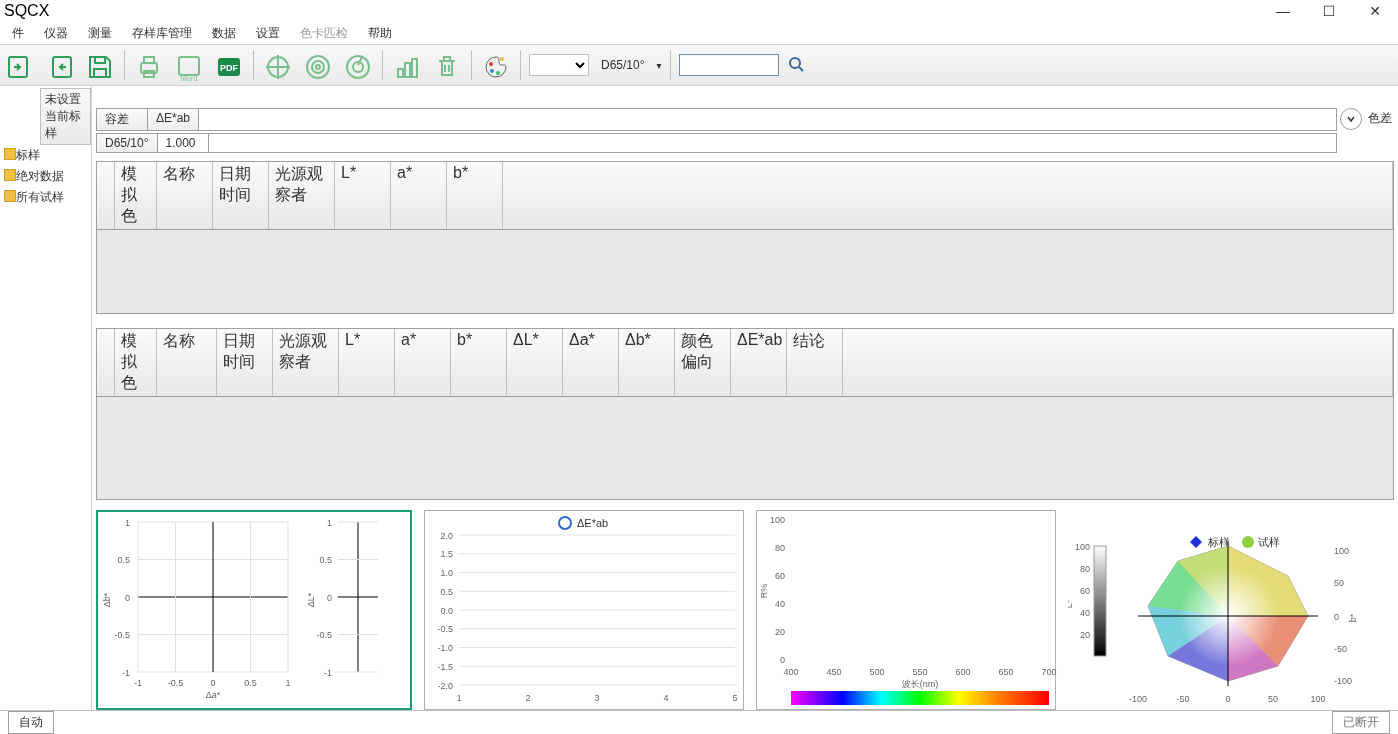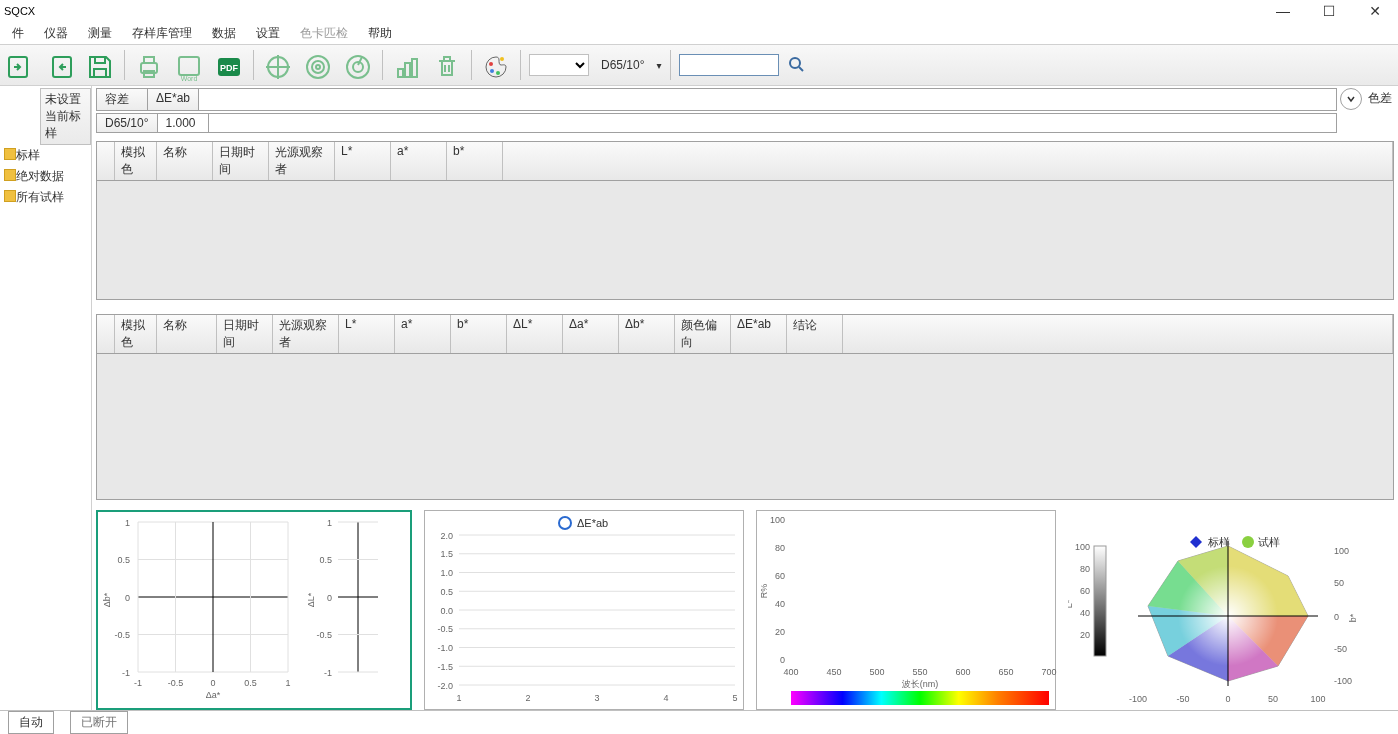--- a/index.html
+++ b/index.html
@@ -1,20 +1,20 @@
 <!DOCTYPE html>
 <html><head>
 <meta charset="utf-8">
 <style>
 * { box-sizing: border-box; margin: 0; padding: 0; }
 body { font-family: "Microsoft YaHei", Arial, sans-serif; font-size: 12px; color: #333; background: #f0f0f0; overflow: hidden; }
 .app { width: 1398px; height: 734px; background: #fff; position: relative; display: flex; flex-direction: column; }
 
 .titlebar { height: 22px; display: flex; align-items: center; padding-left: 4px; }
-.titlebar-text { font-size: 11px; color: #000; }
+.titlebar-text { font-size: 16px; color: #000; }
 .window-controls { position: absolute; right: 0; top: 0; display: flex; }
 .window-btn { width: 46px; height: 22px; display: flex; align-items: center; justify-content: center; font-size: 14px; cursor: pointer; }
 
 .menubar { height: 22px; display: flex; align-items: center; padding-left: 4px; gap: 4px; }
 .menuitem { padding: 2px 8px; cursor: pointer; font-size: 12px; }
 .menuitem.disabled { color: #9a9a9a; }
 
 .toolbar { height: 42px; background: linear-gradient(#f8f8f8, #eaeaea); border-top: 1px solid #d0d0d0; border-bottom: 1px solid #d0d0d0; display: flex; align-items: center; padding: 0 4px; gap: 8px; }
 .tool-btn { width: 32px; height: 32px; display: flex; align-items: flex-end; justify-content: center; cursor: pointer; }
 .tool-sep { width: 1px; height: 30px; background: #c0c0c0; }
@@ -32,33 +32,33 @@
 .content { flex: 1; display: flex; flex-direction: column; padding: 0 4px; overflow: hidden; }
 
 .tol-row { display: flex; margin-top: 2px; }
 .tol-cell { border: 1px solid #a0a0a0; padding: 2px 8px; background: linear-gradient(#fafafa,#ececec); font-size: 12px; margin-right: -1px; min-width: 52px; }
 .tol-wide { flex: 1; background: #fff; }
 
 .collapse-btn { width: 22px; height: 22px; border: 1px solid #a0a0a0; border-radius: 11px; display: flex; align-items: center; justify-content: center; margin: 2px 4px; cursor: pointer; background: #fff; }
 .right-label { padding: 4px 2px; font-size: 12px; }
 
 .grid-header { display: flex; background: linear-gradient(#fafafa,#e8e8e8); border: 1px solid #a0a0a0; margin-top: 8px; }
-.grid-col { border-right: 1px solid #c0c0c0; padding: 2px 6px; font-size: 12px; }
+.grid-col { border-right: 1px solid #c0c0c0; padding: 2px 6px; font-size: 16px; }
 .grid-body { border: 1px solid #a0a0a0; border-top: none; background: #e8e8e8; height: 130px; }
 .grid-body.tall { height: 160px; }
 
 .charts-row { display: flex; gap: 12px; margin-top: 10px; }
 .chart-box { border: 1px solid #b0b0b0; background: #fff; height: 200px; position: relative; }
 .chart-box.selected { border: 2px solid #1a9e7a; }
 .chart1 { width: 316px; }
 .chart2 { width: 320px; }
 .chart3 { width: 300px; }
 .chart4 { width: 290px; border: none; }
 
-.statusbar { height: 24px; border-top: 1px solid #c0c0c0; display: flex; justify-content: flex-start; align-items: center; padding: 0 8px; gap: 4px; }
+.statusbar { height: 24px; border-top: 1px solid #c0c0c0; display: flex; justify-content: space-between; align-items: center; padding: 0 8px; gap: 4px; }
 .status-btn { border: 1px solid #a0a0a0; padding: 2px 10px; font-size: 12px; background: #fff; cursor: pointer; }
 .status-btn.danger { color: #737373; margin-left: 12px; }
 
 svg { display: block; }
 </style>
 </head>
 <body>
 
 <div class="app">
   <div class="titlebar">
@@ -182,21 +182,21 @@
 
   <div class="main">
     <div class="sidebar">
       <div class="side-header">未设置当前标样</div>
       <div class="side-item">标样</div>
       <div class="side-item">绝对数据</div>
       <div class="side-item">所有试样</div>
     </div>
 
     <div class="content">
-      <div style="display:flex;">
+      <div style="display:flex;margin-top:20px;">
         <div style="flex:1;">
           <div class="tol-row">
             <div class="tol-cell">容差</div>
             <div class="tol-cell">ΔE*ab</div>
             <div class="tol-cell tol-wide"></div>
           </div>
           <div class="tol-row">
             <div class="tol-cell">D65/10°</div>
             <div class="tol-cell" style="background:#fff;">1.000</div>
             <div class="tol-cell tol-wide"></div>

